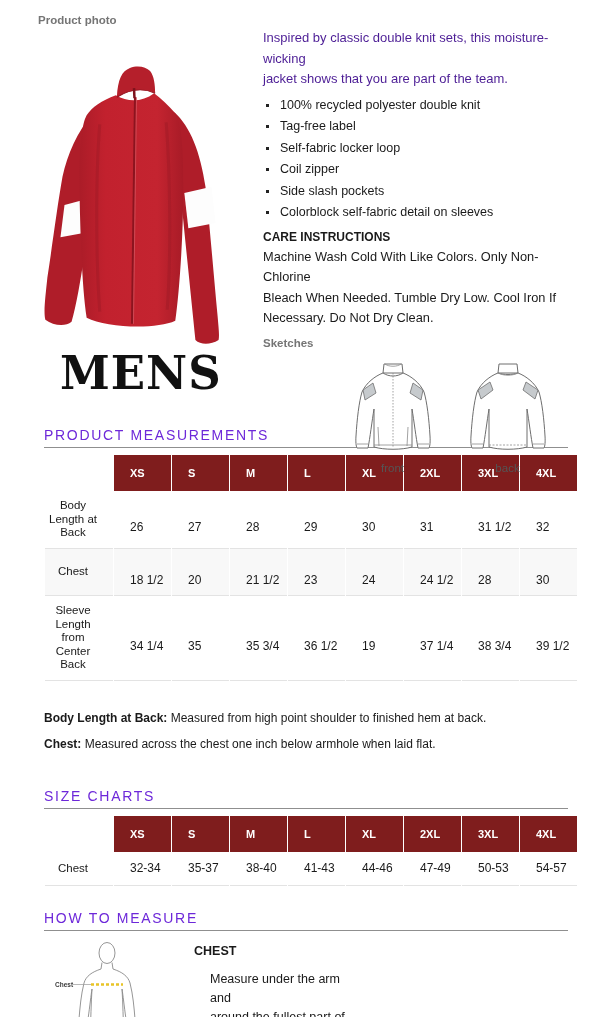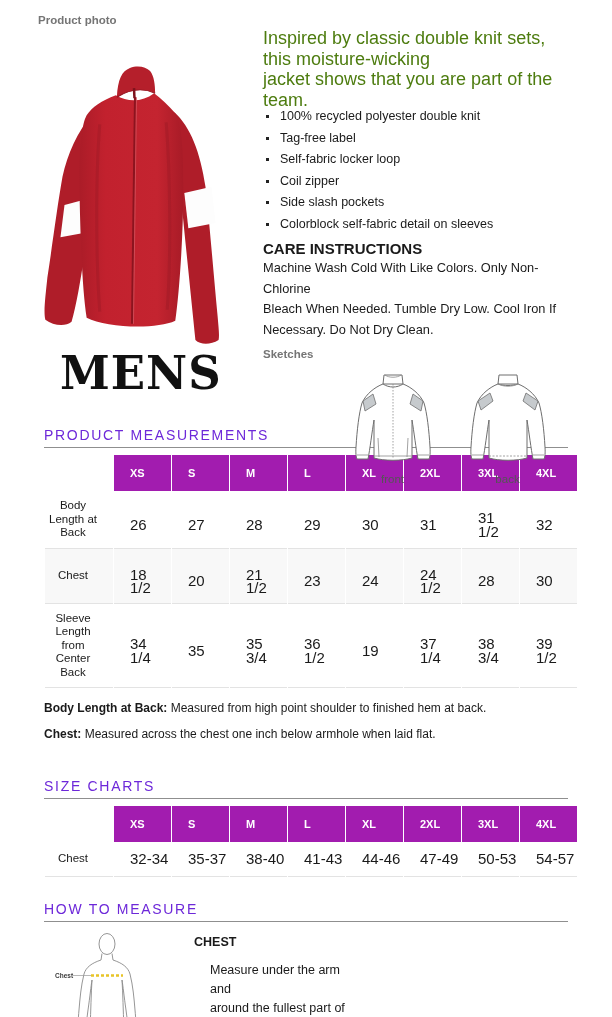--- a/index.html
+++ b/index.html
@@ -15,30 +15,30 @@
   .top { position:relative; height:425px; }
   .gray-label { font-size:11.5px; font-weight:bold; color:#757575; }
   .product-photo-label { position:absolute; left:38px; top:14px; }
   .jacket-wrap { position:absolute; left:33px; top:64px; width:207px; height:286px; }
   .mens-logo {
     position:absolute; left:60px; top:346px; width:140px;
     font-family:"DejaVu Serif", serif; font-weight:bold; font-size:45px;
     letter-spacing:1px; color:#111; transform:scaleY(1.04);
   }
   .right-col { position:absolute; left:263px; top:28px; width:302px; }
-  .intro-line { font-size:18px; line-height:20.5px; color:#4d7c0f; }
-  .bullets { list-style:none; }
+  .intro-line { font-size:13px; line-height:20.5px; color:#4c1d95; }
+  .bullets { list-style:none; margin-top:9px; }
   .bullets li {
     position:relative; padding-left:17px; font-size:12.5px; line-height:13px;
     margin-bottom:8.5px; color:#1a1a1a; min-height:13px; display:flex; align-items:center;
   }
   .bullets li::before {
     content:""; position:absolute; left:3px; top:5px; width:3px; height:3px; background:#222;
   }
-  .care-heading { font-size:15px; font-weight:bold; margin-top:2px; line-height:19px; }
+  .care-heading { font-size:12px; font-weight:bold; margin-top:2px; line-height:19px; }
   .care-line { font-size:12.8px; line-height:20.5px; }
   .sketches-label { margin-top:6px; line-height:16px; }
   .sketch-row { display:flex; margin-top:10px; margin-left:8px;justify-content:flex-end; }
   .sketch { width:115px; text-align:center; }
   .sketch svg { display:block; margin:0 auto; }
   .sketch-caption { font-size:11.5px; color:#555; margin-top:5px; }
 
   
   .section { margin-left:44px; width:524px; }
   .section-heading {
@@ -48,36 +48,36 @@
   .rule { height:1px; background:#8f8f8f; margin-top:4px; }
 
   
   table.size-table {
     border-collapse:separate; border-spacing:1px 0; margin-top:7px;
     table-layout:fixed; width:533px;
   }
   table.size-table col.lbl { width:68px; }
   table.size-table col.dat { width:57px; }
   th.size-h {
-    background:#a21caf; color:#fff; font-size:11px; font-weight:bold;
+    background:#7f1d1d; color:#fff; font-size:11px; font-weight:bold;
     text-align:left; padding-left:16px; height:36px; vertical-align:middle;
   }
   td.row-label {
     font-size:11.5px; line-height:13.5px; color:#1a1a1a; text-align:center;
     padding:8px 14px 8px 2px; vertical-align:middle;
   }
   td.val {
-    font-size:15px; line-height:13.5px; padding:19px 0 8px 16px; vertical-align:middle;
+    font-size:12px; line-height:13.5px; padding:25px 0 8px 16px; vertical-align:middle;
   }
   tbody tr td { border-bottom:1px solid #e3e3e3; background:#fff; }
   tbody tr:nth-child(even) td { background:#f8f8f8; }
   tbody.chest-only tr td { background:#fff; }
   .sizechart-table td { height:34px; padding-top:10px; padding-bottom:10px; }
 
-  .notes { margin-top:13px; }
+  .notes { margin-top:30px; }
   .note { font-size:12px; line-height:14px; margin-bottom:12px; }
   .note b { font-weight:bold; }
 
   .sec-measurements { margin-top:0; }
   .sec-sizecharts { margin-top:35px; }
   .sec-howto { margin-top:22px; }
 
   
   .howto-row { display:flex; margin-top:10px; }
   .figure-wrap { margin-left:11px; width:96px; }

